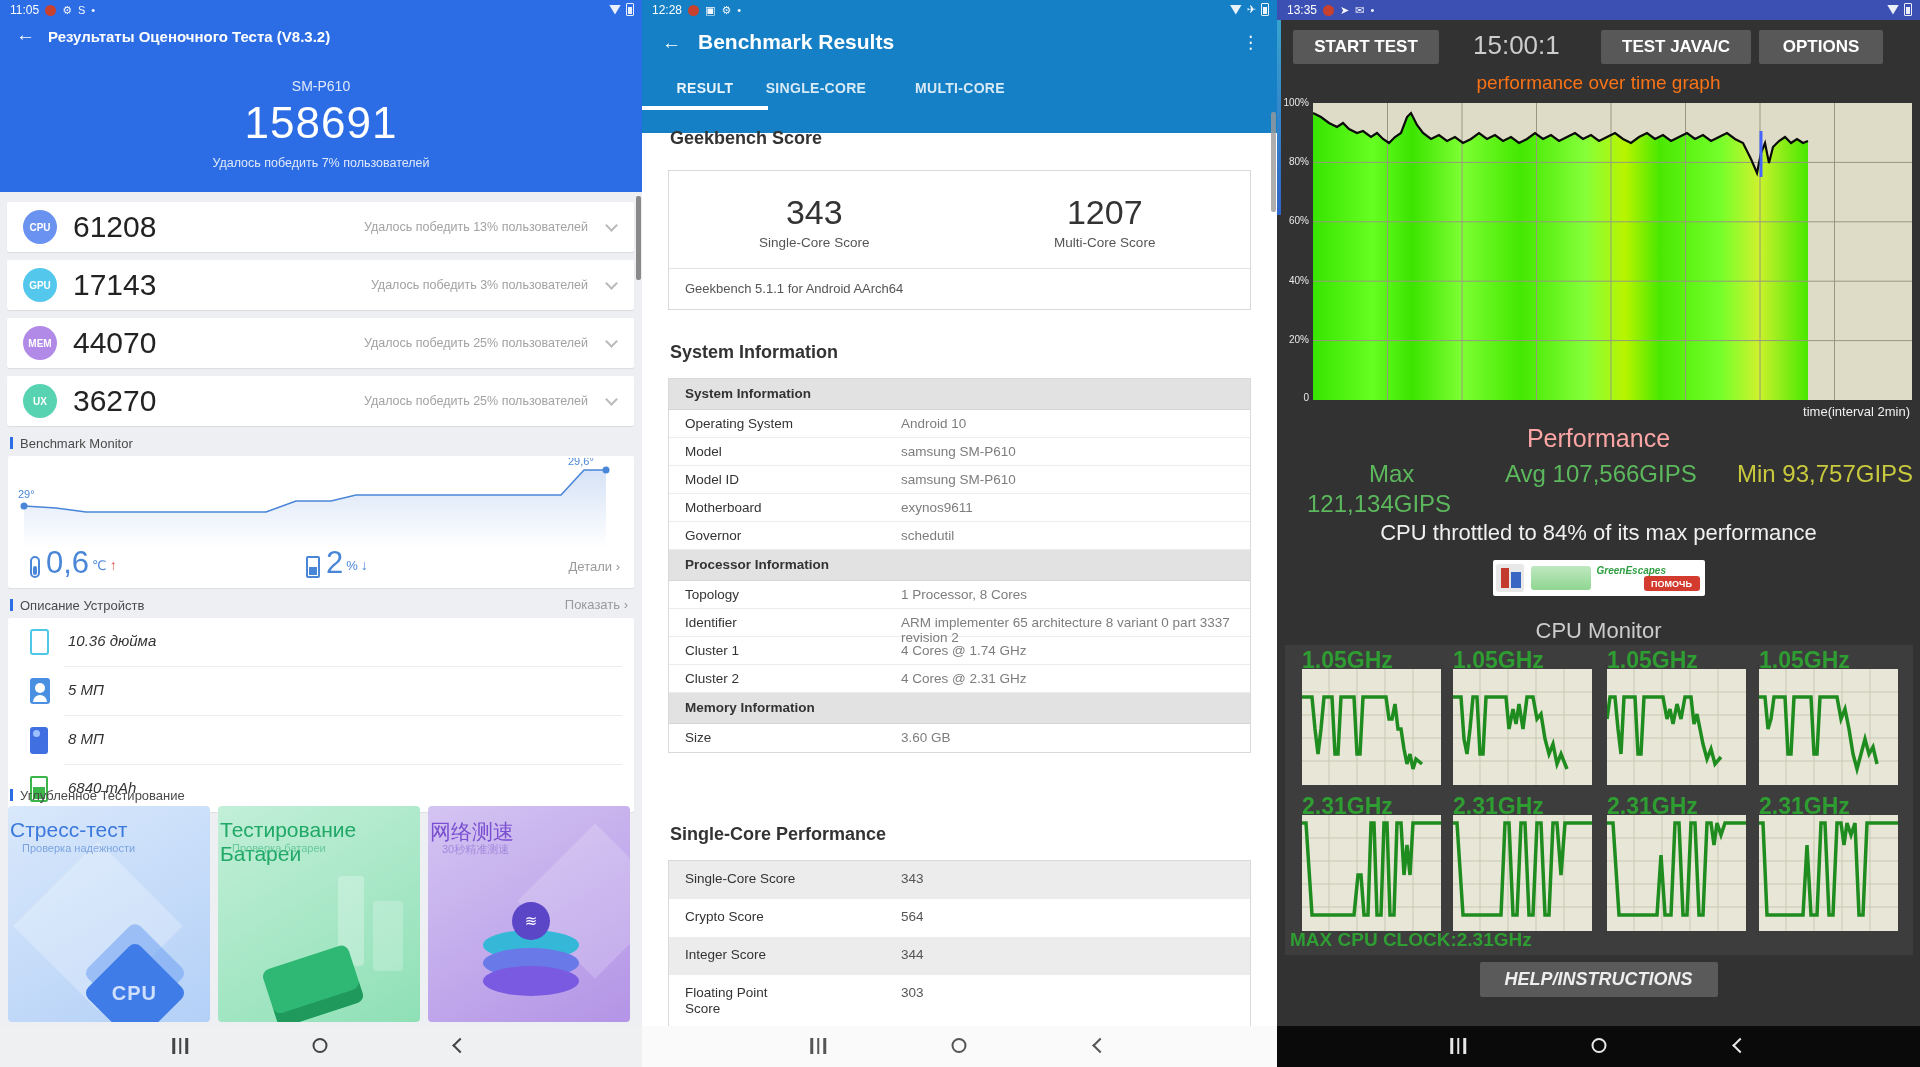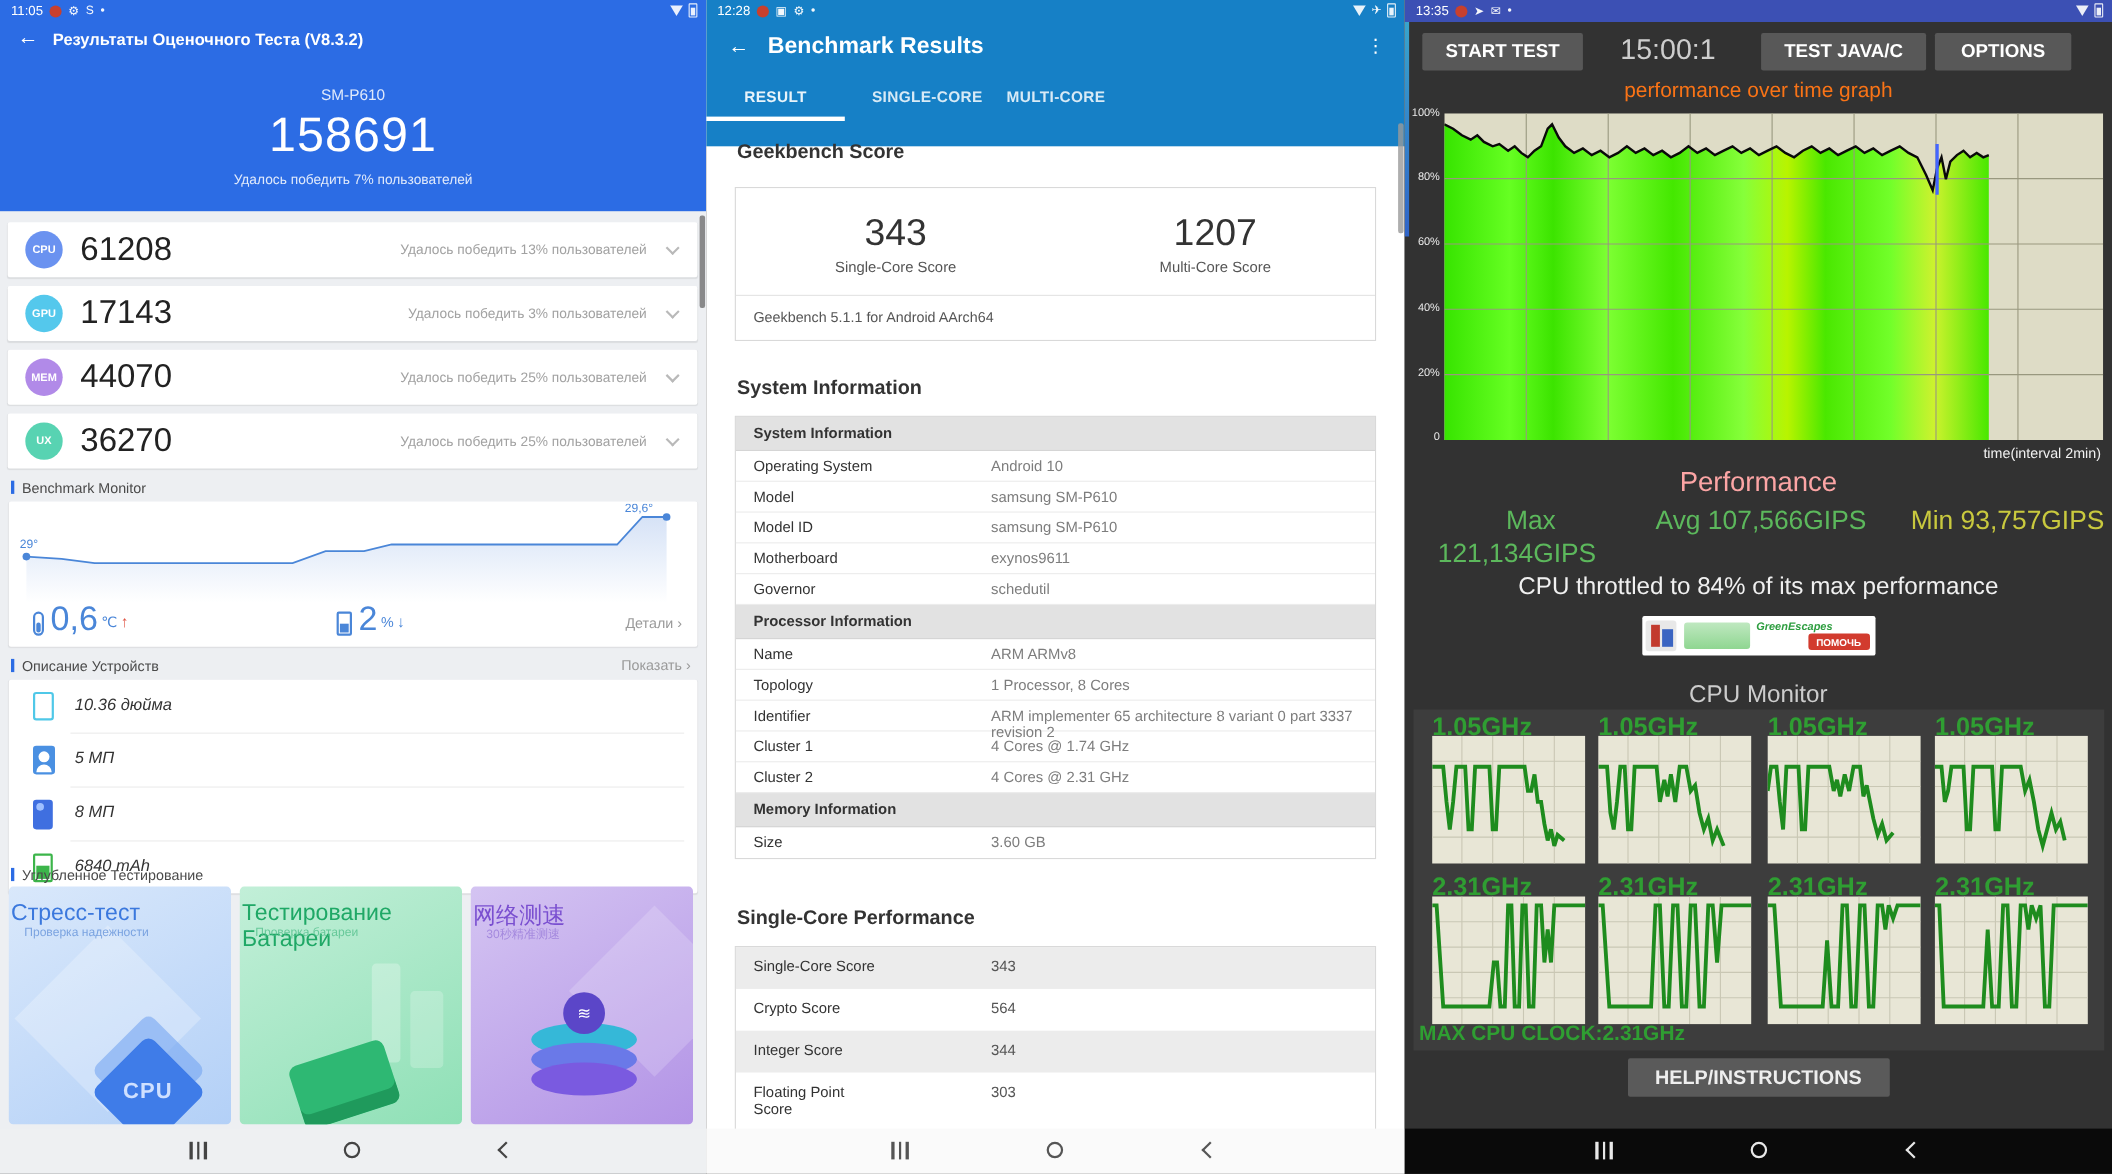--- a/index.html
+++ b/index.html
@@ -109,21 +109,21 @@
   .green-t { color:#5cb85c; } .yellow-t { color:#c9c93e; }
   .ct-line2 { position:absolute; top:460px; font-size:24px; }
   .ct-line3 { position:absolute; left:30px; top:490px; font-size:24px; }
   .ct-throttle { position:absolute; left:0; top:520px; width:100%; text-align:center; font-size:22px; color:#f0f0f0; }
   .ad-banner { position:absolute; left:50%; transform:translateX(-50%); top:560px; width:212px; height:36px; background:#fff; border-radius:2px; overflow:hidden; }
   .ct-cm-title { position:absolute; left:0; top:618px; width:100%; text-align:center; font-size:22px; color:#cccccc; }
   .cm-panel { position:absolute; left:8px; top:645px; width:628px; height:310px; background:#3d3d3d; }
   .cm-label { position:absolute; font-size:23px; font-weight:bold; color:#2f9e32; }
   .cm-chart { position:absolute; width:139px; height:116px; background:#e8e6d6; }
   .cm-max { position:absolute; left:5px; top:284px; font-size:19px; font-weight:bold; color:#2f9e32; }
-  .help-btn { position:absolute; left:50%; transform:translateX(-50%); top:962px; width:238px; height:35px; background:#5a5a5a; color:#eee; font-size:18px; font-weight:bold; display:flex; align-items:center; justify-content:center; border-radius:2px; }
+  .help-btn { position:absolute; left:50%; transform:translateX(-50%); top:962px; width:238px; height:35px; background:#5a5a5a; color:#eee; font-size:18px; font-weight:bold; display:flex; align-items:center; justify-content:center; border-radius:2px;font-style:italic; }
 </style>
 </head>
 <body>
 
 <div class="panel" id="p-left">
   <div class="antutu-hero">
     <div class="statusbar">
       <div class="sb-left">
         <span>11:05</span>
         <span class="dot-red"></span>
@@ -278,21 +278,21 @@
       <div class="sb-right">
         <span class="wifi-wedge"></span>
         <span class="sb-glyph">✈</span>
         <span class="batt"></span>
       </div>
     </div>
     <div class="gb-back">←</div>
     <div class="gb-title">Benchmark Results</div>
     <div class="gb-kebab">⋮</div>
     <div class="gb-tab" style="left:63px">RESULT</div>
-    <div class="gb-tab" style="left:201px; opacity:.92">SINGLE-CORE</div>
+    <div class="gb-tab" style="left:174px; opacity:.92">SINGLE-CORE</div>
     <div class="gb-tab" style="left:318px; opacity:.92">MULTI-CORE</div>
     <div class="gb-underline"></div>
   </div>
 
   <div class="gb-h2" style="top:128px">Geekbench Score</div>
   <div class="gb-card" style="top:170px; height:140px;">
     <div class="gb-big" style="left:0">343</div>
     <div class="gb-big-label" style="left:0">Single-Core Score</div>
     <div class="gb-big" style="right:0">1207</div>
     <div class="gb-big-label" style="right:0">Multi-Core Score</div>
@@ -320,24 +320,20 @@
     <div class="t-row">
       <span class="t-label">Motherboard</span>
         <span class="t-value">exynos9611</span>
       </div>
     <div class="t-row">
       <span class="t-label">Governor</span>
         <span class="t-value">schedutil</span>
       </div>
     <div class="t-sect">
         <span>Processor Information</span>
-      </div>
-    <div class="t-row">
-      <span class="t-label">Name</span>
-        <span class="t-value">ARM ARMv8</span>
       </div>
     <div class="t-row">
       <span class="t-label">Topology</span>
         <span class="t-value">1 Processor, 8 Cores</span>
       </div>
     <div class="t-row">
       <span class="t-label">Identifier</span>
         <span class="t-value">ARM implementer 65 architecture 8 variant 0 part 3337 revision 2</span>
       </div>
     <div class="t-row">

